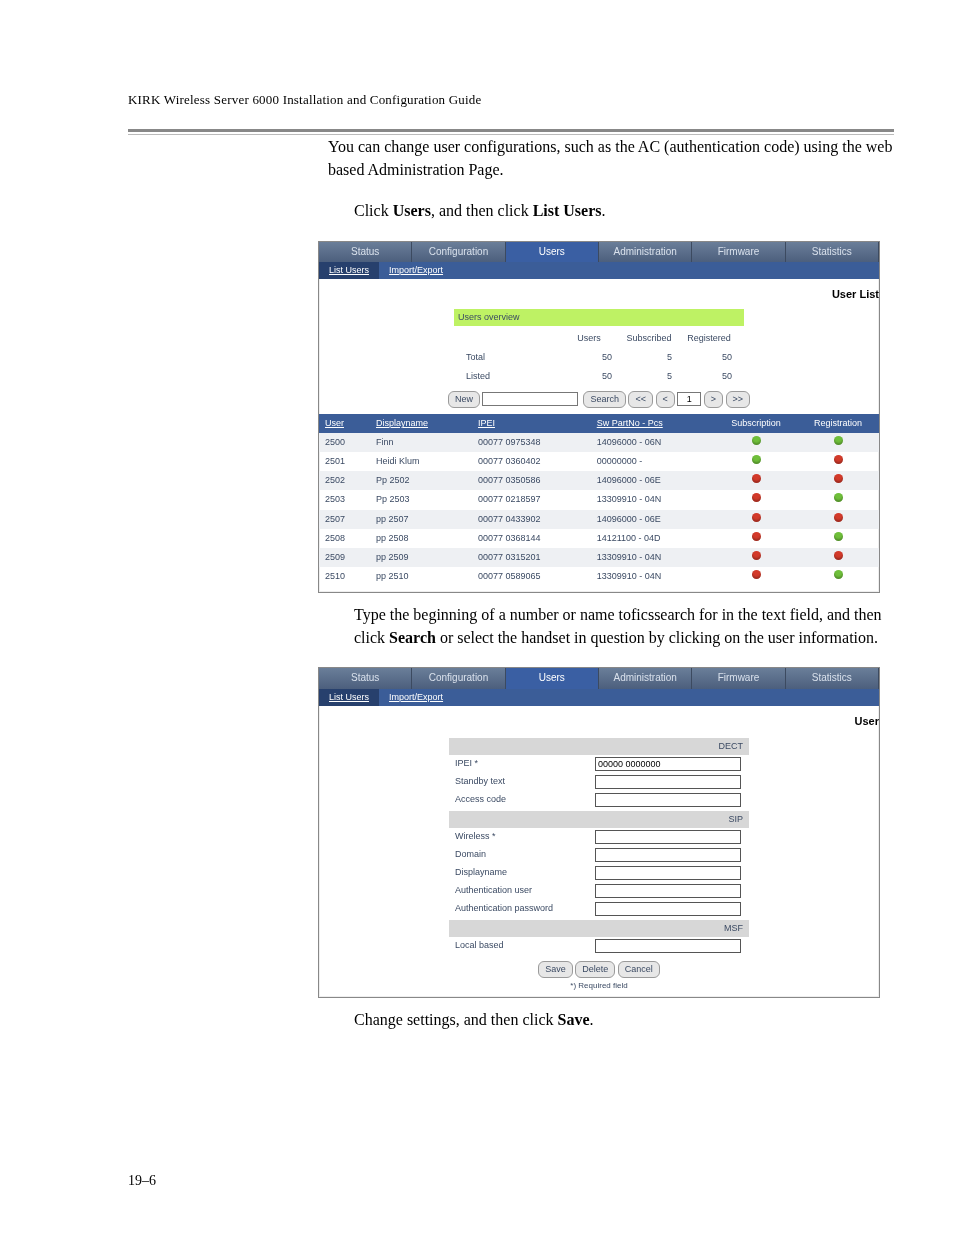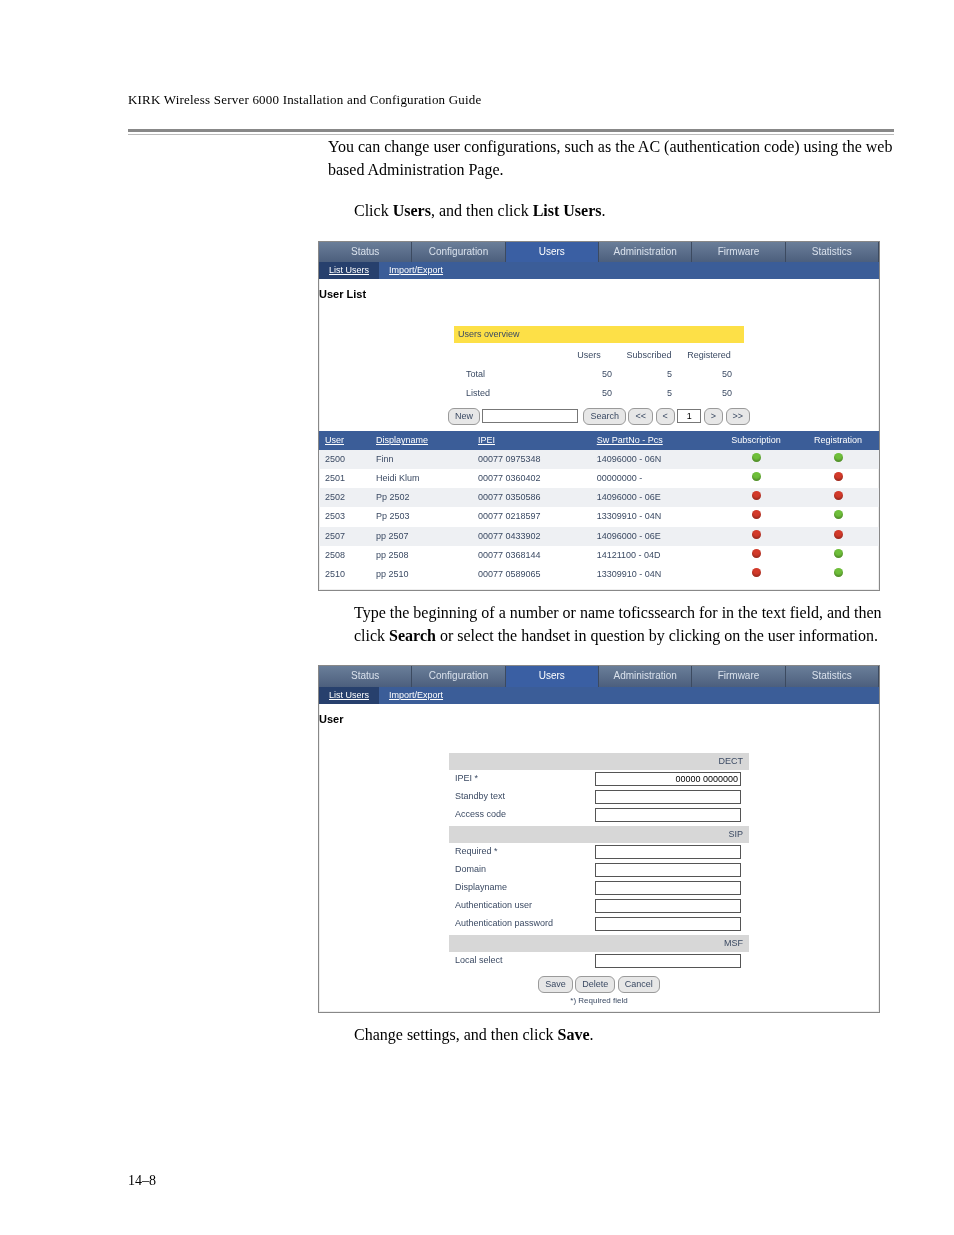--- a/index.html
+++ b/index.html
@@ -10,42 +10,42 @@
   .body-col { margin-left:200px; margin-right:0; font-size:16px; line-height:1.45; }
   .body-col p { margin:0 0 18px 0; }
   .body-col .indent { margin-left:26px; }
   .figure { width:560px; margin-left:-10px; font-family:Verdana,Arial,sans-serif; font-size:9px; color:#3b4a63; border:1px solid #888; box-shadow:inset 0 0 0 1px #eee; background:#fff; margin-bottom:10px;}
   .fig-tabs { display:flex; background:linear-gradient(#6a7e99,#4c5f7d); color:#d9e1ec; font-size:10px; }
   .fig-tab { flex:1; text-align:center; padding:3px 0; border-right:1px solid #3c4a60; cursor:default;}
   .fig-tab.active { background:#3a5fa3; color:#fff; }
   .fig-sub { display:flex; background:#3b5d98; color:#fff; font-size:9px; }
   .fig-sub span { padding:2px 10px; text-decoration:underline; }
   .fig-sub .sel { background:#27406d; }
-  .ul-title { text-align:left; font-weight:bold; font-size:11px; padding:8px 0 23px; color:#000;}
+  .ul-title { text-align:right; font-weight:bold; font-size:11px; padding:8px 0 6px; color:#000;}
   .panel { margin:0 0 6px 0;}
-  .ov-head { width:282px; margin:0 auto 2px; background:#fde047; padding:2px 4px; font-size:9px;}
+  .ov-head { width:282px; margin:0 auto 2px; background:#bef264; padding:2px 4px; font-size:9px;}
   .ov { width:282px; margin:0 auto; font-size:9px;}
   .ov td { padding:2px 6px; }
   .ov .num { text-align:right; width:46px;}
   .btn { background:#e7e7e7; border:1px solid #9a9a9a; padding:1px 6px; font-size:9px; border-radius:6px; display:inline-block;}
   .nav-row { text-align:center; padding:4px 0 6px;}
   .nav-row input[type=text]{ width:90px; font-size:9px; border:1px solid #777; padding:1px 2px;}
   .nav-row .pg { width:18px !important; text-align:center;}
   .tbl { width:100%; border-collapse:collapse; font-size:9px;}
   .tbl th { background:#3b5d98; color:#fff; font-weight:normal; text-align:left; padding:3px 6px; border:0; text-decoration:underline;}
   .tbl td { padding:3px 6px; border:0;margin-left:44px;}
   .tbl tr.alt td { background:#eef0f3;}
   .dot { display:inline-block; width:9px; height:9px; border-radius:50%; box-shadow:inset 0 -2px 2px rgba(0,0,0,.25);}
   .dot.g { background:#6fbf3a;} .dot.r { background:#d33a2a;}
   .col-sub,.col-reg{ text-align:center; width:70px;}
   
   .uf-sect { background:#d7d7d7; padding:2px 6px; font-size:9px; margin-top:2px;text-align:right;}
   .uf-row { display:flex; align-items:center; padding:2px 0 2px 6px;}
   .uf-row label{ width:140px;}
-  .uf-row input{ width:140px; font-size:9px; border:1px solid #555; padding:1px 2px;text-align:right;}
+  .uf-row input{ width:140px; font-size:9px; border:1px solid #555; padding:1px 2px;}
   .uf-wrap { width:300px; margin:0 auto;}
   .uf-btns { text-align:center; padding:6px 0 2px;}
   .uf-note { text-align:center; font-size:8px; padding-bottom:6px;}
   .page-num { position:absolute; bottom:46px; left:128px; font-size:14px;}
   th.col-sub, th.col-reg { text-align:center; text-decoration:none;}
 </style>
 </head>
 <body>
 <div class="page">
   <div class="doc-header">KIRK Wireless Server 6000 Installation and Configuration Guide</div>
@@ -157,20 +157,28 @@
                 <td class="col-reg"><span class="dot r"></span></td>
               </tr>
           <tr>
                 <td>2508</td>
                 <td>pp 2508</td>
                 <td>00077 0368144</td>
                 <td>14121100 - 04D</td>
                 <td class="col-sub"><span class="dot r"></span></td>
                 <td class="col-reg"><span class="dot g"></span></td>
               </tr>
+          <tr class="alt">
+                <td>2509</td>
+                <td>pp 2509</td>
+                <td>00077 0315201</td>
+                <td>13309910 - 04N</td>
+                <td class="col-sub"><span class="dot r"></span></td>
+                <td class="col-reg"><span class="dot r"></span></td>
+              </tr>
           <tr>
                 <td>2510</td>
                 <td>pp 2510</td>
                 <td>00077 0589065</td>
                 <td>13309910 - 04N</td>
                 <td class="col-sub"><span class="dot r"></span></td>
                 <td class="col-reg"><span class="dot g"></span></td>
               </tr>
         </tbody>
           </table>
@@ -204,52 +212,52 @@
         <div class="uf-row">
             <label>Standby text</label>
             <input style="">
           </div>
         <div class="uf-row">
             <label>Access code</label>
             <input style="">
           </div>
         <div class="uf-sect">SIP</div>
         <div class="uf-row">
-            <label>Required *</label>
+            <label>Wireless *</label>
             <input style="">
           </div>
         <div class="uf-row">
             <label>Domain</label>
             <input style="">
           </div>
         <div class="uf-row">
             <label>Displayname</label>
             <input style="">
           </div>
         <div class="uf-row">
             <label>Authentication user</label>
             <input style="">
           </div>
         <div class="uf-row">
             <label>Authentication password</label>
             <input style="">
           </div>
         <div class="uf-sect">MSF</div>
         <div class="uf-row">
-            <label>Local select</label>
+            <label>Local based</label>
             <input style="">
           </div>
         <div class="uf-btns">
           <span class="btn">Save</span>
           <span class="btn">Delete</span>
           <span class="btn">Cancel</span>
         </div>
         <div class="uf-note">*) Required field</div>
       </div>
     </div>
 
     <p class="indent">
       <span>Change settings, and then click </span><b>Save</b><span>.</span>
     </p>
   </div>
 
-  <div class="page-num">14–8</div>
+  <div class="page-num">19–6</div>
 </div>
 
 </body></html>

